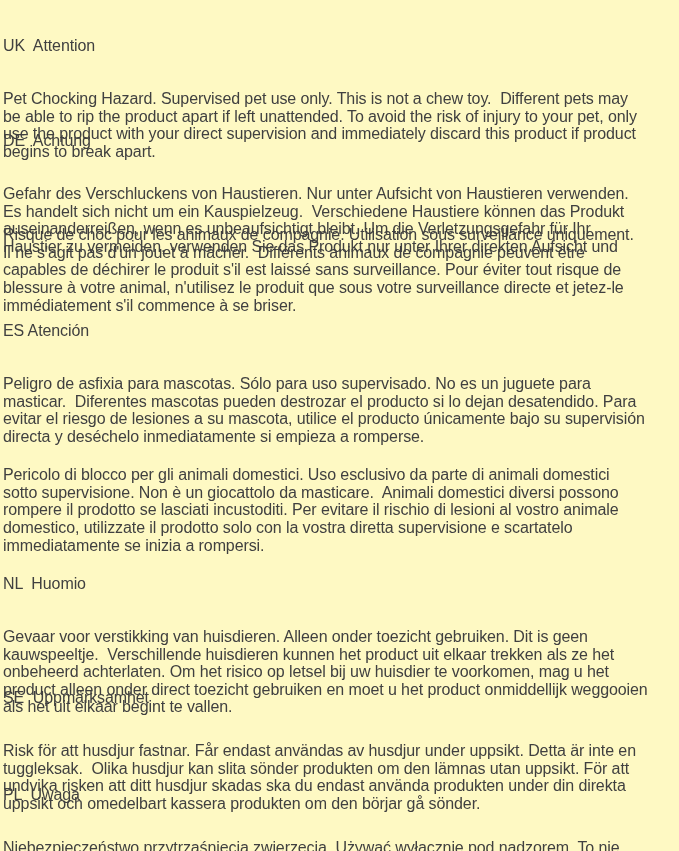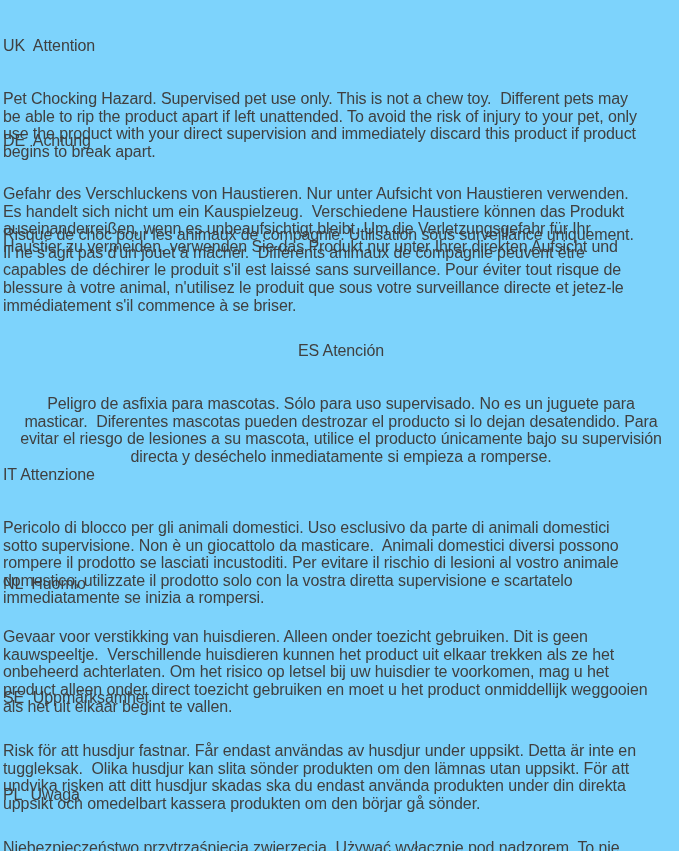--- a/index.html
+++ b/index.html
@@ -7,36 +7,36 @@
     width: 679px;
     height: 851px;
     background: #ffffff;
     overflow: hidden;
     font-family: "Liberation Sans", sans-serif;
   }
   .page {
     position: relative;
     width: 679px;
     height: 851px;
-    background: #7dd3fc;
+    background: #fef9c3;
     color: #404040;
     font-size: 16px;
     line-height: 17.6px;
     letter-spacing: -0.1px;
   }
   .sec {
     position: absolute;
     left: 3px;
     right: 0;
     white-space: pre;
   }
   .sec-uk { top: 2px; }
   .sec-de { top: 97px; }
   .sec-fr { top: 191px; }
-  .sec-es { top: 307px; text-align: center; }
+  .sec-es { top: 287px; }
   .sec-it { top: 431px; }
   .sec-nl { top: 540px; }
   .sec-se { top: 654px; }
   .sec-pl { top: 751px; }
   .heading, .body-text {
     white-space: pre;
   }
 </style>
 </head>
 <body>
@@ -69,21 +69,20 @@
 
   <section class="sec sec-es">
     <div class="heading">ES Atención</div>
     <div class="body-text">Peligro de asfixia para mascotas. Sólo para uso supervisado. No es un juguete para
 masticar.  Diferentes mascotas pueden destrozar el producto si lo dejan desatendido. Para
 evitar el riesgo de lesiones a su mascota, utilice el producto únicamente bajo su supervisión
 directa y deséchelo inmediatamente si empieza a romperse.</div>
   </section>
 
   <section class="sec sec-it">
-    <div class="heading">IT Attenzione</div>
     <div class="body-text">Pericolo di blocco per gli animali domestici. Uso esclusivo da parte di animali domestici
 sotto supervisione. Non è un giocattolo da masticare.  Animali domestici diversi possono
 rompere il prodotto se lasciati incustoditi. Per evitare il rischio di lesioni al vostro animale
 domestico, utilizzate il prodotto solo con la vostra diretta supervisione e scartatelo
 immediatamente se inizia a rompersi.</div>
   </section>
 
   <section class="sec sec-se">
     <div class="heading">SE  Uppmärksamhet</div>
     <div class="body-text">Risk för att husdjur fastnar. Får endast användas av husdjur under uppsikt. Detta är inte en

